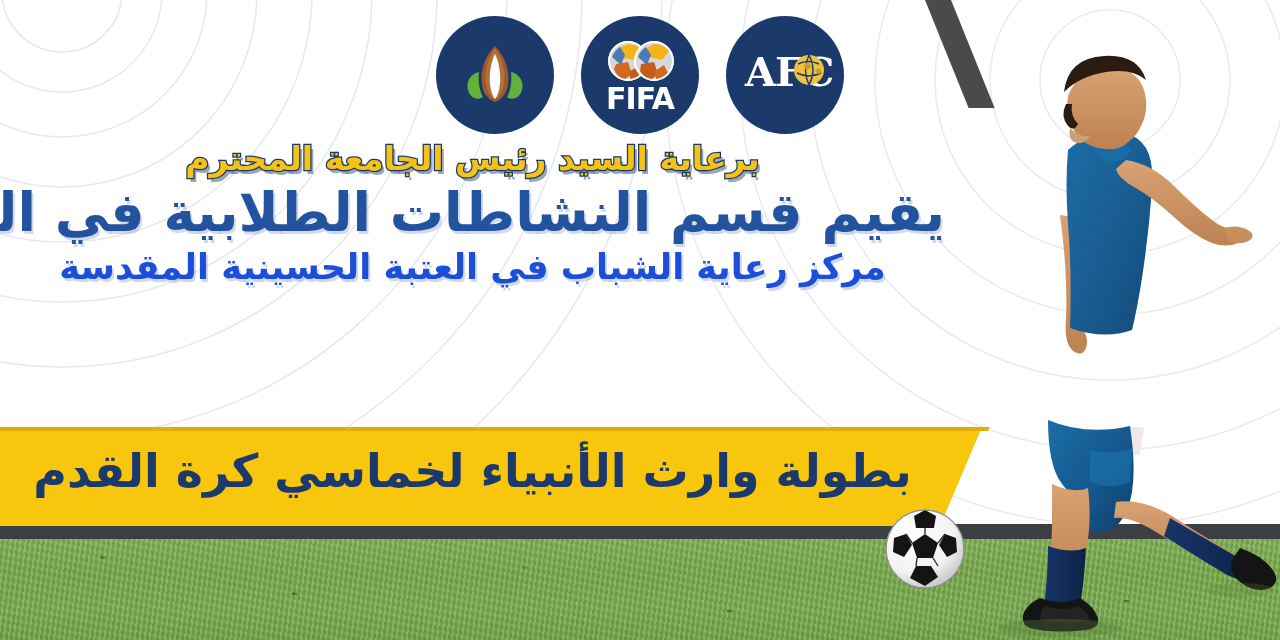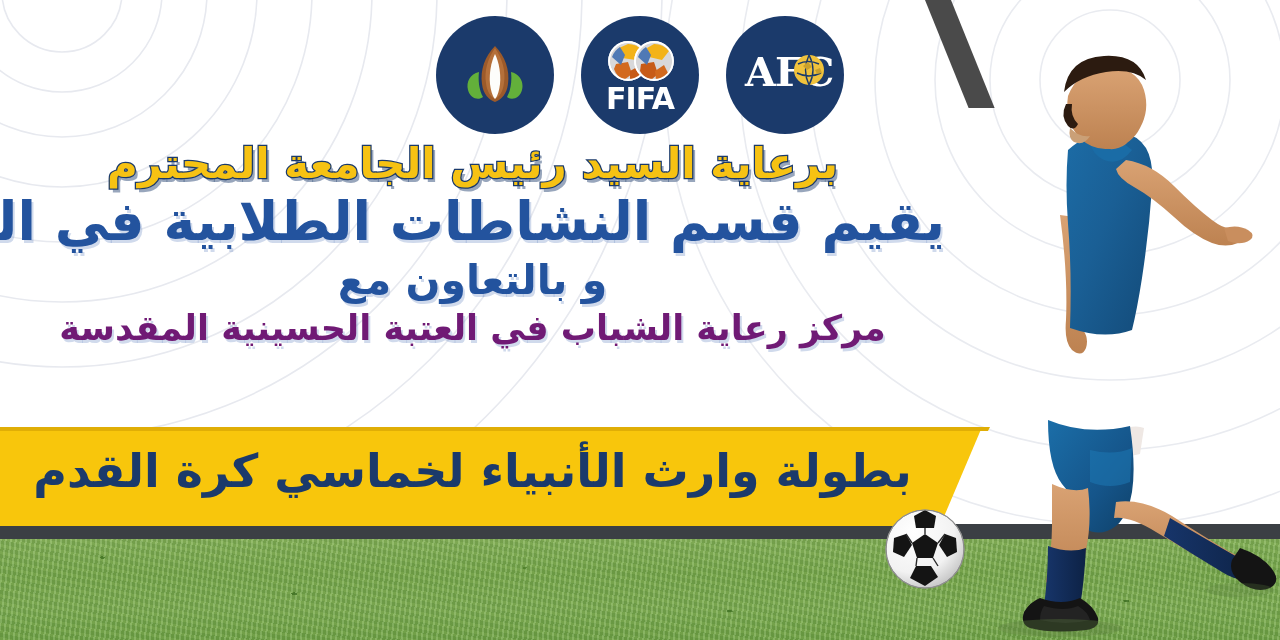--- a/index.html
+++ b/index.html
@@ -56,42 +56,42 @@
     text-align:center;
     direction:rtl;
   }
   .line{
     font-weight:bold;
     line-height:1.05;
     white-space:nowrap;
     letter-spacing:0.5px;
   }
   .line-1{
-    font-size:42px;
+    font-size:33px;
     color:#F6C213;
     -webkit-text-stroke:2.5px #1b3a6b;
     paint-order:stroke fill;
     text-shadow:3px 4px 0 rgba(27,58,107,.45);
     margin-bottom:8px;
   }
   .line-2{
     font-size:54px;
     color:#23539e;
     text-shadow:2px 3px 0 rgba(120,150,200,.35);
     margin-bottom:8px;
   }
   .line-3{
     font-size:41px;
     color:#23539e;
     text-shadow:2px 3px 0 rgba(120,150,200,.35);
     margin-bottom:8px;
   }
   .line-4{
     font-size:35px;
-    color:#701a75;
+    color:#1d4ed8;
     text-shadow:2px 3px 0 rgba(120,150,200,.35);
   }
 
   
   .banner-wrap{
     position:absolute;
     left:0; top:427px;
     width:1000px; height:99px;
     z-index:6;
   }
@@ -244,21 +244,20 @@
         <path d="M60 30 a15 15 0 0 0 28 8 a19 19 0 0 1 -28 -8 z" fill="#1b3a6b" opacity="0"></path>
       </svg>
     </div>
 
 
   </div>
 
   <div class="text-block">
     <div class="line line-1">برعاية السيد رئيس الجامعة المحترم</div>
     <div class="line line-2">يقيم قسم النشاطات الطلابية في الجامعة</div>
-    <div class="line line-3">و بالتعاون مع</div>
     <div class="line line-4">مركز رعاية الشباب في العتبة الحسينية المقدسة</div>
   </div>
 
   <div class="dark-strip"></div>
 
   <div class="grass"></div>
 
   <div class="banner-wrap">
     <div class="banner"></div>
     <div class="banner-topline"></div>

